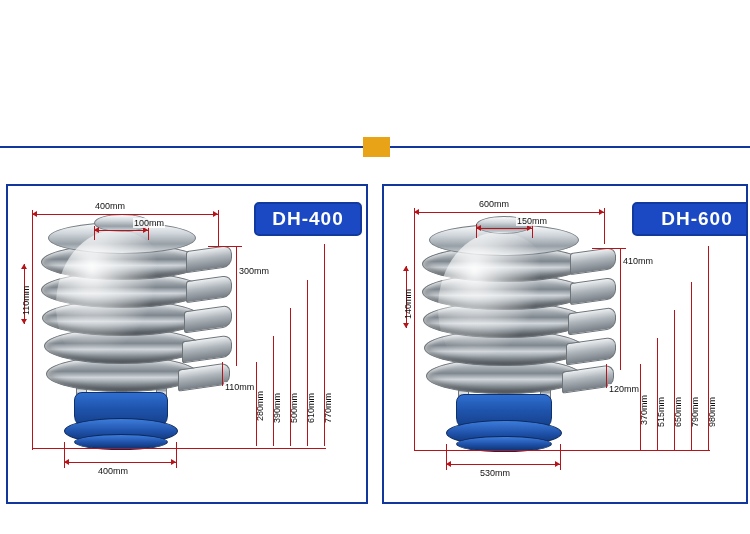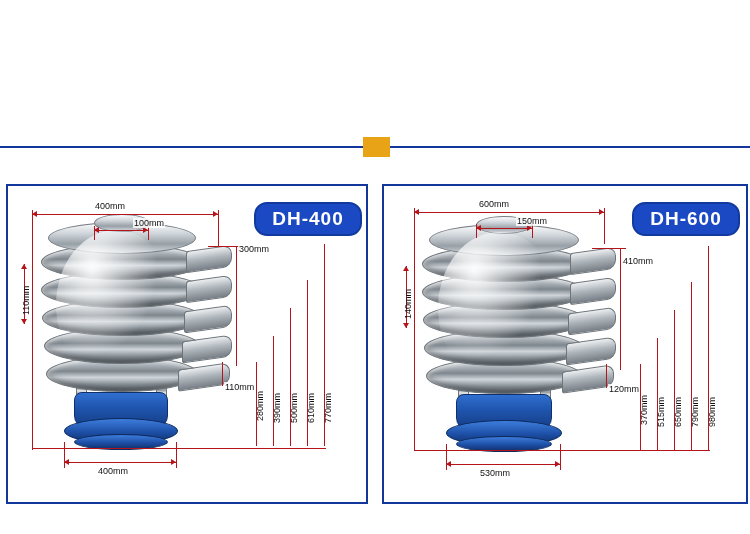--- a/index.html
+++ b/index.html
@@ -38,32 +38,32 @@
     background:#ffffff;
     overflow:hidden;
   }
   .panel-left{left:6px;width:358px;}
   .panel-right{left:382px;width:362px;}
 
   .badge{
     position:absolute;
     background:#1b49c4;
     border:2px solid #123a9e;
-    border-radius:13px;
+    border-radius:5px;
     color:#ffffff;
     font-size:19px;
     font-weight:bold;
     letter-spacing:1px;
     text-align:center;
     line-height:30px;
     height:30px;
     font-family:"Liberation Sans",sans-serif;
   }
   .badge-left{left:246px;top:16px;width:104px;}
-  .badge-right{left:248px;top:16px;width:104px;}
+  .badge-right{left:248px;top:16px;width:104px;padding-left:11px;}
 
   
   .machine{position:absolute;}
   .deck{
     position:absolute;
     border-radius:50%;
     background:linear-gradient(180deg,#f2f4f6 0%,#b9c0c6 18%,#7f878e 42%,#cfd5da 60%,#8c949b 80%,#5d656c 100%);
     border:1px solid #6b7278;
     box-shadow:inset 0 2px 4px rgba(255,255,255,.7), inset 0 -3px 6px rgba(0,0,0,.35);
   }
@@ -177,21 +177,21 @@
 
     <div class="dim-line dim-h" style="left:86px;top:44px;width:54px;"></div>
     <div class="tick-v" style="left:86px;top:40px;height:14px;"></div>
     <div class="tick-v" style="left:140px;top:40px;height:14px;"></div>
     <div class="arrowL" style="left:86px;top:41px;"></div>
     <div class="arrowR" style="left:135px;top:41px;"></div>
     <div class="dimlabel" style="left:125px;top:32px;">100mm</div>
 
     <div class="dim-line dim-v" style="left:228px;top:60px;height:120px;"></div>
     <div class="tick-h" style="left:200px;top:60px;width:34px;"></div>
-    <div class="dimlabel" style="left:230px;top:58px;">300mm</div>
+    <div class="dimlabel" style="left:230px;top:80px;">300mm</div>
 
     <div class="dim-line dim-v" style="left:16px;top:78px;height:60px;"></div>
     <div class="arrowU" style="left:13px;top:78px;"></div>
     <div class="arrowD" style="left:13px;top:133px;"></div>
     <div class="dimlabel vert" style="left:13px;top:130px;">110mm</div>
 
     <div class="dim-line dim-v" style="left:214px;top:176px;height:24px;"></div>
     <div class="dimlabel" style="left:216px;top:196px;">110mm</div>
 
     <div class="dim-line dim-v" style="left:248px;top:176px;height:84px;"></div>

